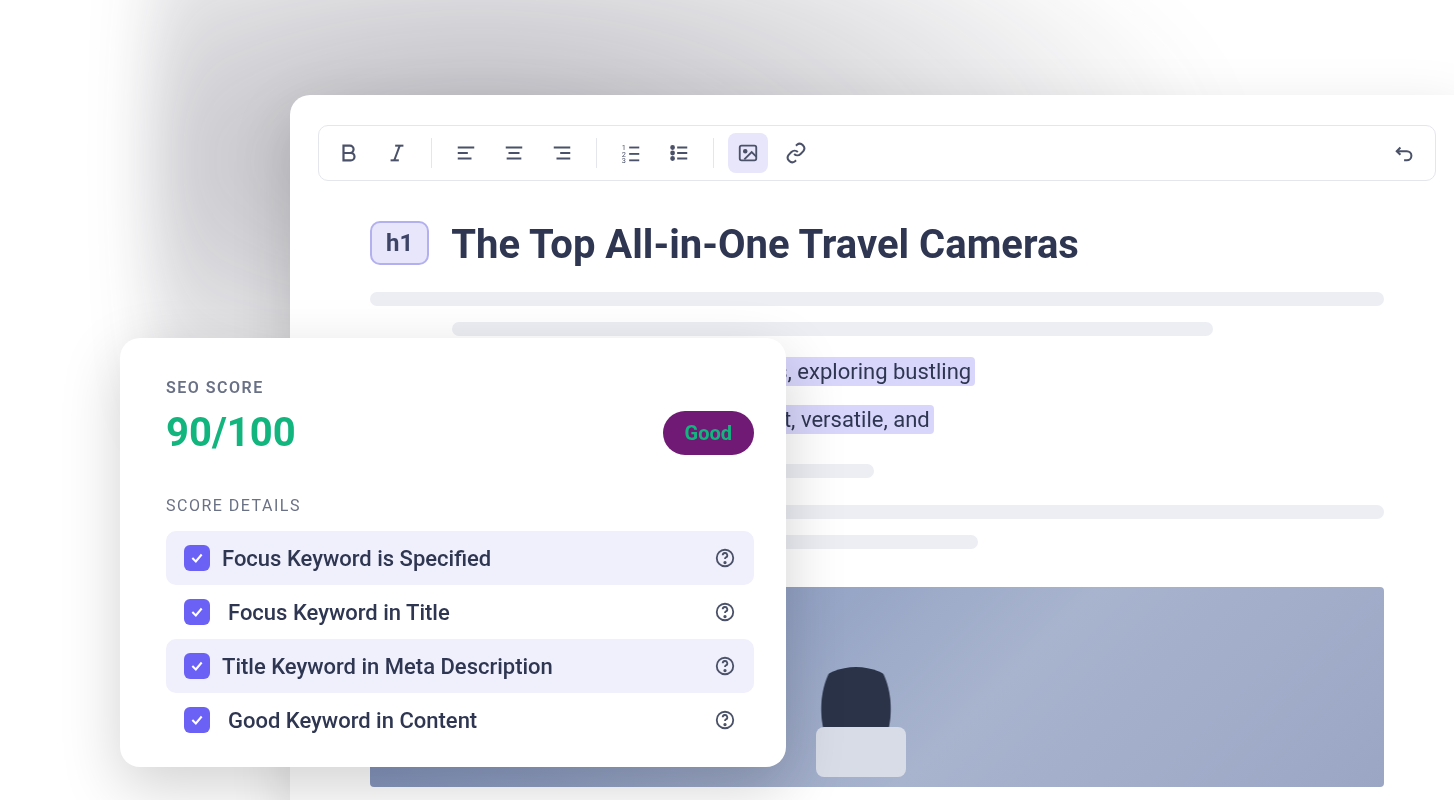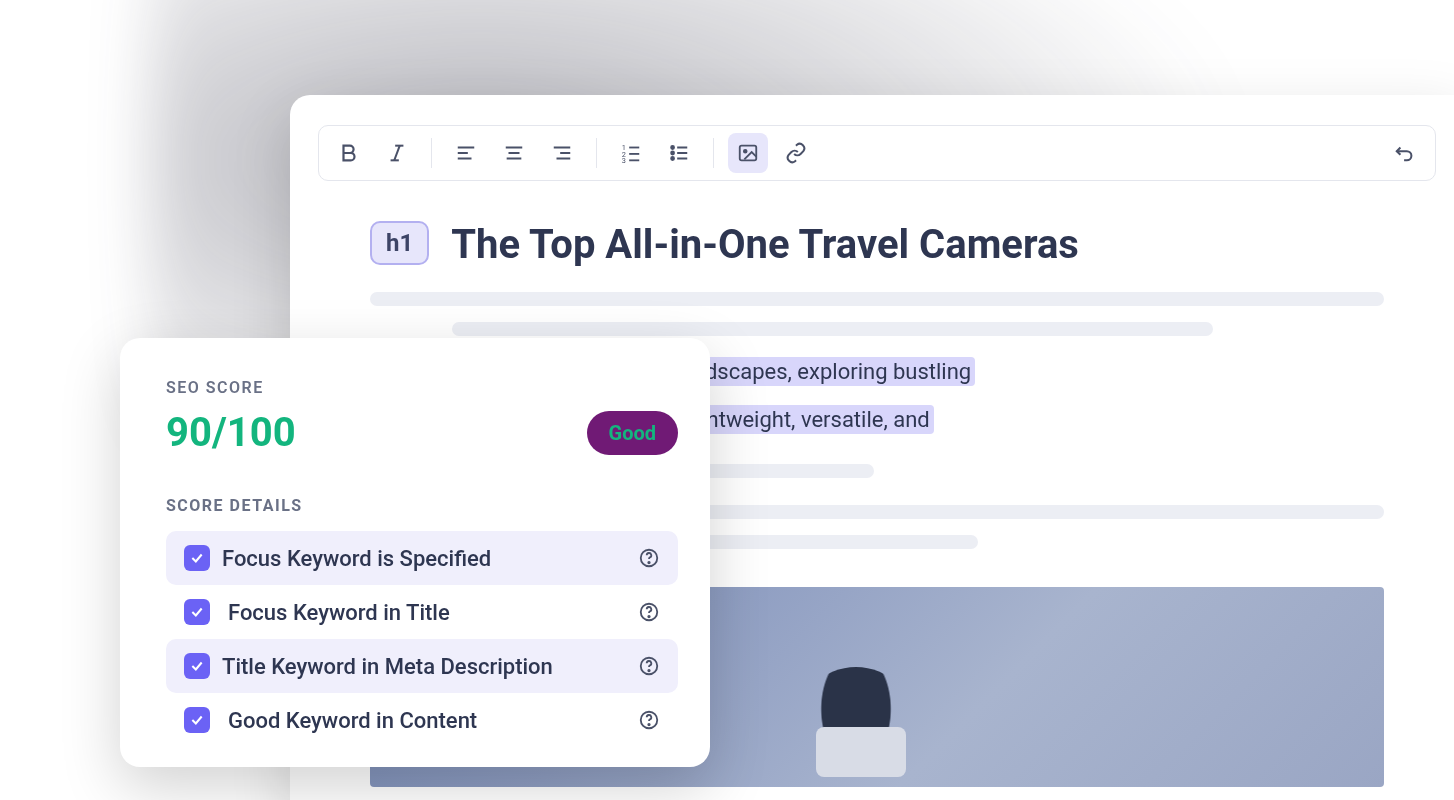--- a/index.html
+++ b/index.html
@@ -148,21 +148,21 @@
   position:absolute;
   top:70%; left:44%;
   width:90px; height:50px;
   background: #d8dce6;
   border-radius: 8px;
 }
 .seo-panel {
   position: absolute;
   top: 338px;
   left: 120px;
-  width: 590px;
+  width: 666px;
   background: #fff;
   border-radius: 20px;
   box-shadow: 0 20px 60px rgba(0,0,0,0.18);
   padding: 40px 32px 20px 46px;
   z-index: 2;
 }
 .seo-label {
   font-size: 16px;
   font-weight: 600;
   letter-spacing: 1.5px;
@@ -183,21 +183,21 @@
 .score-badge {
   background: #701a75;
   color: #13b57e;
   font-weight: 700;
   font-size: 20px;
   padding: 10px 22px;
   border-radius: 999px;
 }
 .details-label {
   font-size: 16px;
-  font-weight: 700;
+  font-weight: 400;
   letter-spacing: 1.5px;
   color: #6a7186;
   margin-bottom: 16px;
 }
 .detail-item {
   display: flex;
   align-items: center;
   gap: 18px;
   padding: 14px 18px;
   border-radius: 10px;

